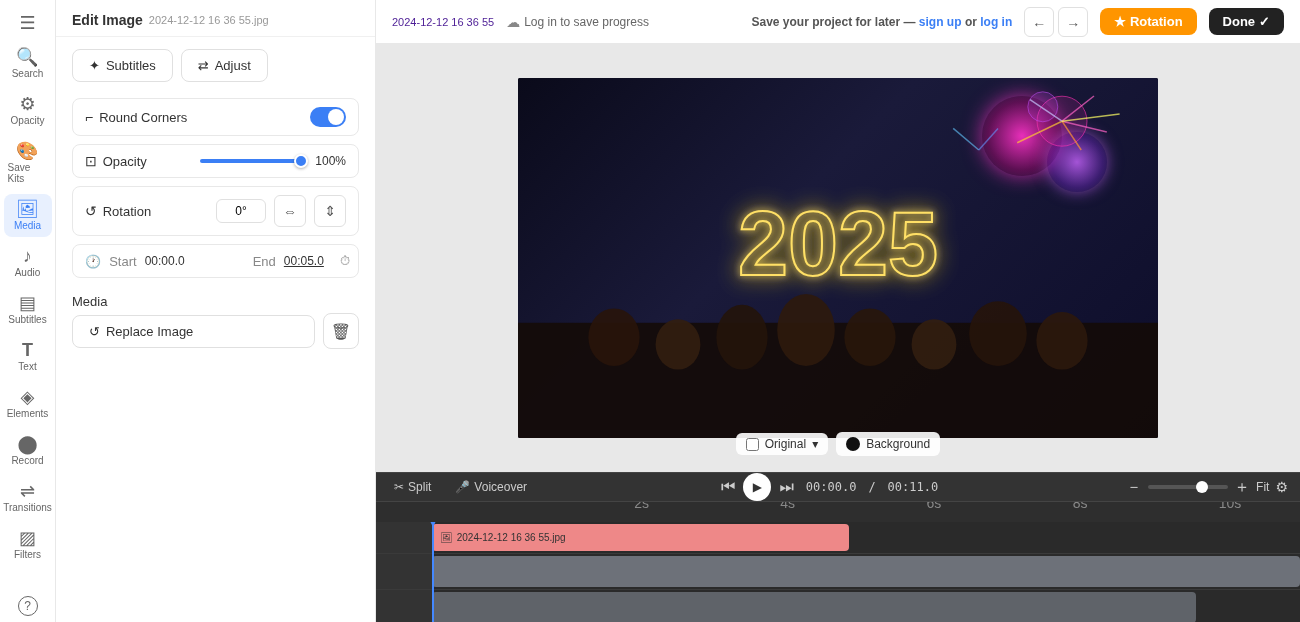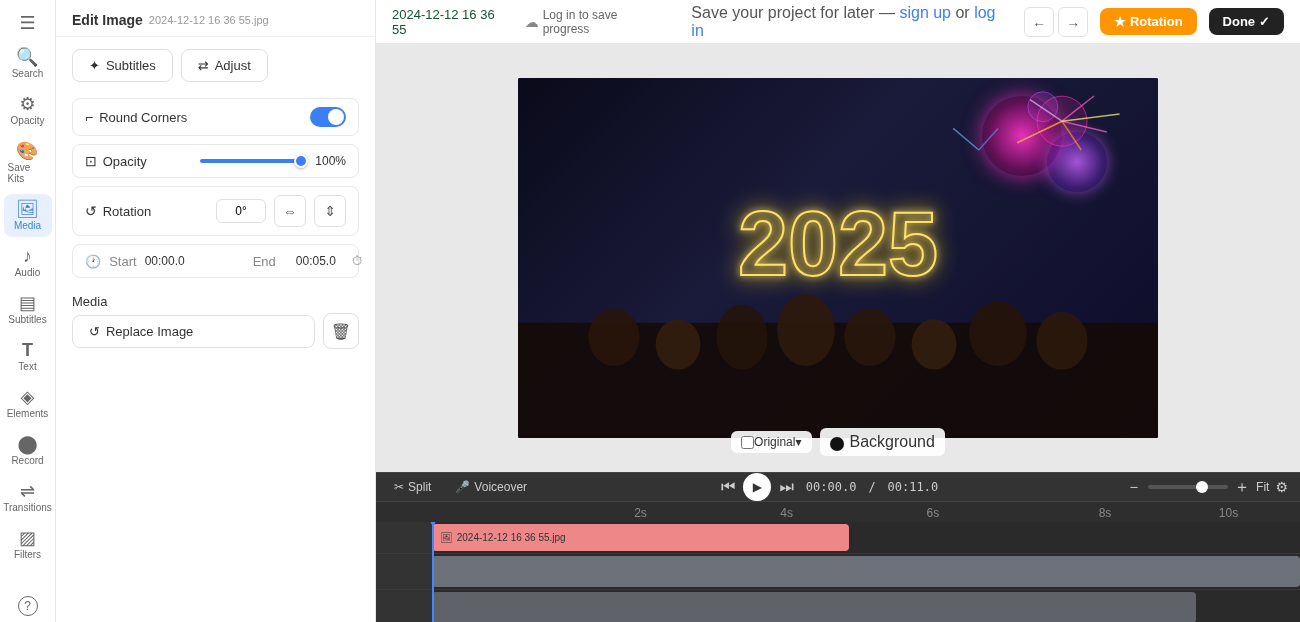--- a/index.html
+++ b/index.html
@@ -224,24 +224,24 @@
     }
     .top-bar {
       height: 44px;
       background: #fff;
       border-bottom: 1px solid #e8e8e8;
       display: flex;
       align-items: center;
       padding: 0 16px;
       gap: 12px;
     }
-    .timestamp { font-size: 13px; color: #14532d; font-weight: 500; }
+    .timestamp { font-size: 11px; color: #4c1d95; font-weight: 500; }
     .save-notice { font-size: 12px; color: #666; display: flex; align-items: center; gap: 4px; }
     .spacer { flex: 1; }
-    .save-later { font-size: 16px; color: #555; }
+    .save-later { font-size: 12px; color: #555; font-weight: bold; }
     .save-later a { color: #3b7ff5; text-decoration: none; }
     .undo-redo { display: flex; gap: 4px; }
     .undo-btn {
       width: 30px; height: 30px;
       border: 1px solid #e0e0e0;
       border-radius: 6px;
       display: flex; align-items: center; justify-content: center;
       cursor: pointer; font-size: 14px; background: #fff; color: #555;
     }
     .upgrade-btn {
@@ -315,35 +315,36 @@
     .canvas-controls {
       position: absolute;
       bottom: 16px;
       display: flex;
       align-items: center;
       gap: 8px;
     }
     .canvas-check {
       display: flex;
       align-items: center;
+      gap: 6px;
       background: rgba(255,255,255,0.9);
       border-radius: 6px;
       padding: 4px 10px;
       font-size: 12px;
       cursor: pointer;
     }
     .canvas-check input { cursor: pointer; }
     .bg-btn {
       display: flex;
       align-items: flex-end;
       gap: 6px;
       background: rgba(255,255,255,0.9);
       border-radius: 6px;
       padding: 5px 10px;
-      font-size: 16px;
+      font-size: 12px;
       cursor: pointer;
     }
     .bg-circle {
       width: 14px; height: 14px;
       background: #111;
       border-radius: 50%;
     }
 
     
     .timeline-area {
@@ -436,23 +437,23 @@
     }
     .ruler-marks {
       display: flex;
       align-items: flex-end;
       height: 100%;
       flex: 1;
       position: relative;
     }
     .ruler-mark {
       position: absolute;
-      font-size: 12px;
+      font-size: 14px;
       color: #888;
-      bottom: 2px;
+      bottom: 11px;
     }
     .timeline-tracks {
       flex: 1;
       position: relative;
       overflow: hidden;
     }
     .track-row {
       height: 32px;
       display: flex;
       align-items: center;
@@ -634,21 +635,21 @@
     </div>
 
     <div class="time-row">
       <span style="font-size:13px;color:#888;">🕐</span>
       <div class="time-group">
         <span style="color:#888;">Start</span>
         <span class="time-value" style="margin-left:4px;">00:00.0</span>
       </div>
       <div class="time-group" style="margin-left:16px;padding-left:44px;">
         <span style="color:#888;">End</span>
-        <span class="time-value" style="margin-left:16px;">00:05.0</span>
+        <span class="time-value" style="margin-left:4px;text-decoration:underline;">00:05.0</span>
       </div>
       <div style="flex:1"></div>
       <span style="font-size:13px;color:#888;">⏱</span>
     </div>
   </div>
 
   <div class="section-title">Media</div>
   <div class="replace-row">
     <div class="replace-btn">
       <span>↺</span>
@@ -785,21 +786,21 @@
     </div>
 
     <div style="display:flex;flex-direction:column;flex:1;position:relative;">
 
       <div class="timeline-ruler">
         <div style="width:56px;min-width:56px;"></div>
         <div class="ruler-marks" style="position:relative;flex:1;height:20px;">
           <span class="ruler-mark" style="left:18%;">2s</span>
           <span class="ruler-mark" style="left:36%;">4s</span>
           <span class="ruler-mark" style="left:54%;">6s</span>
-          <span class="ruler-mark" style="left:72%;margin-left:26px;">8s</span>
+          <span class="ruler-mark" style="left:72%;">8s</span>
           <span class="ruler-mark" style="left:90%;">10s</span>
         </div>
       </div>
 
       <div class="timeline-tracks" style="position:relative;">
 
         <div class="playhead">
           <div class="playhead-marker"></div>
         </div>
 

